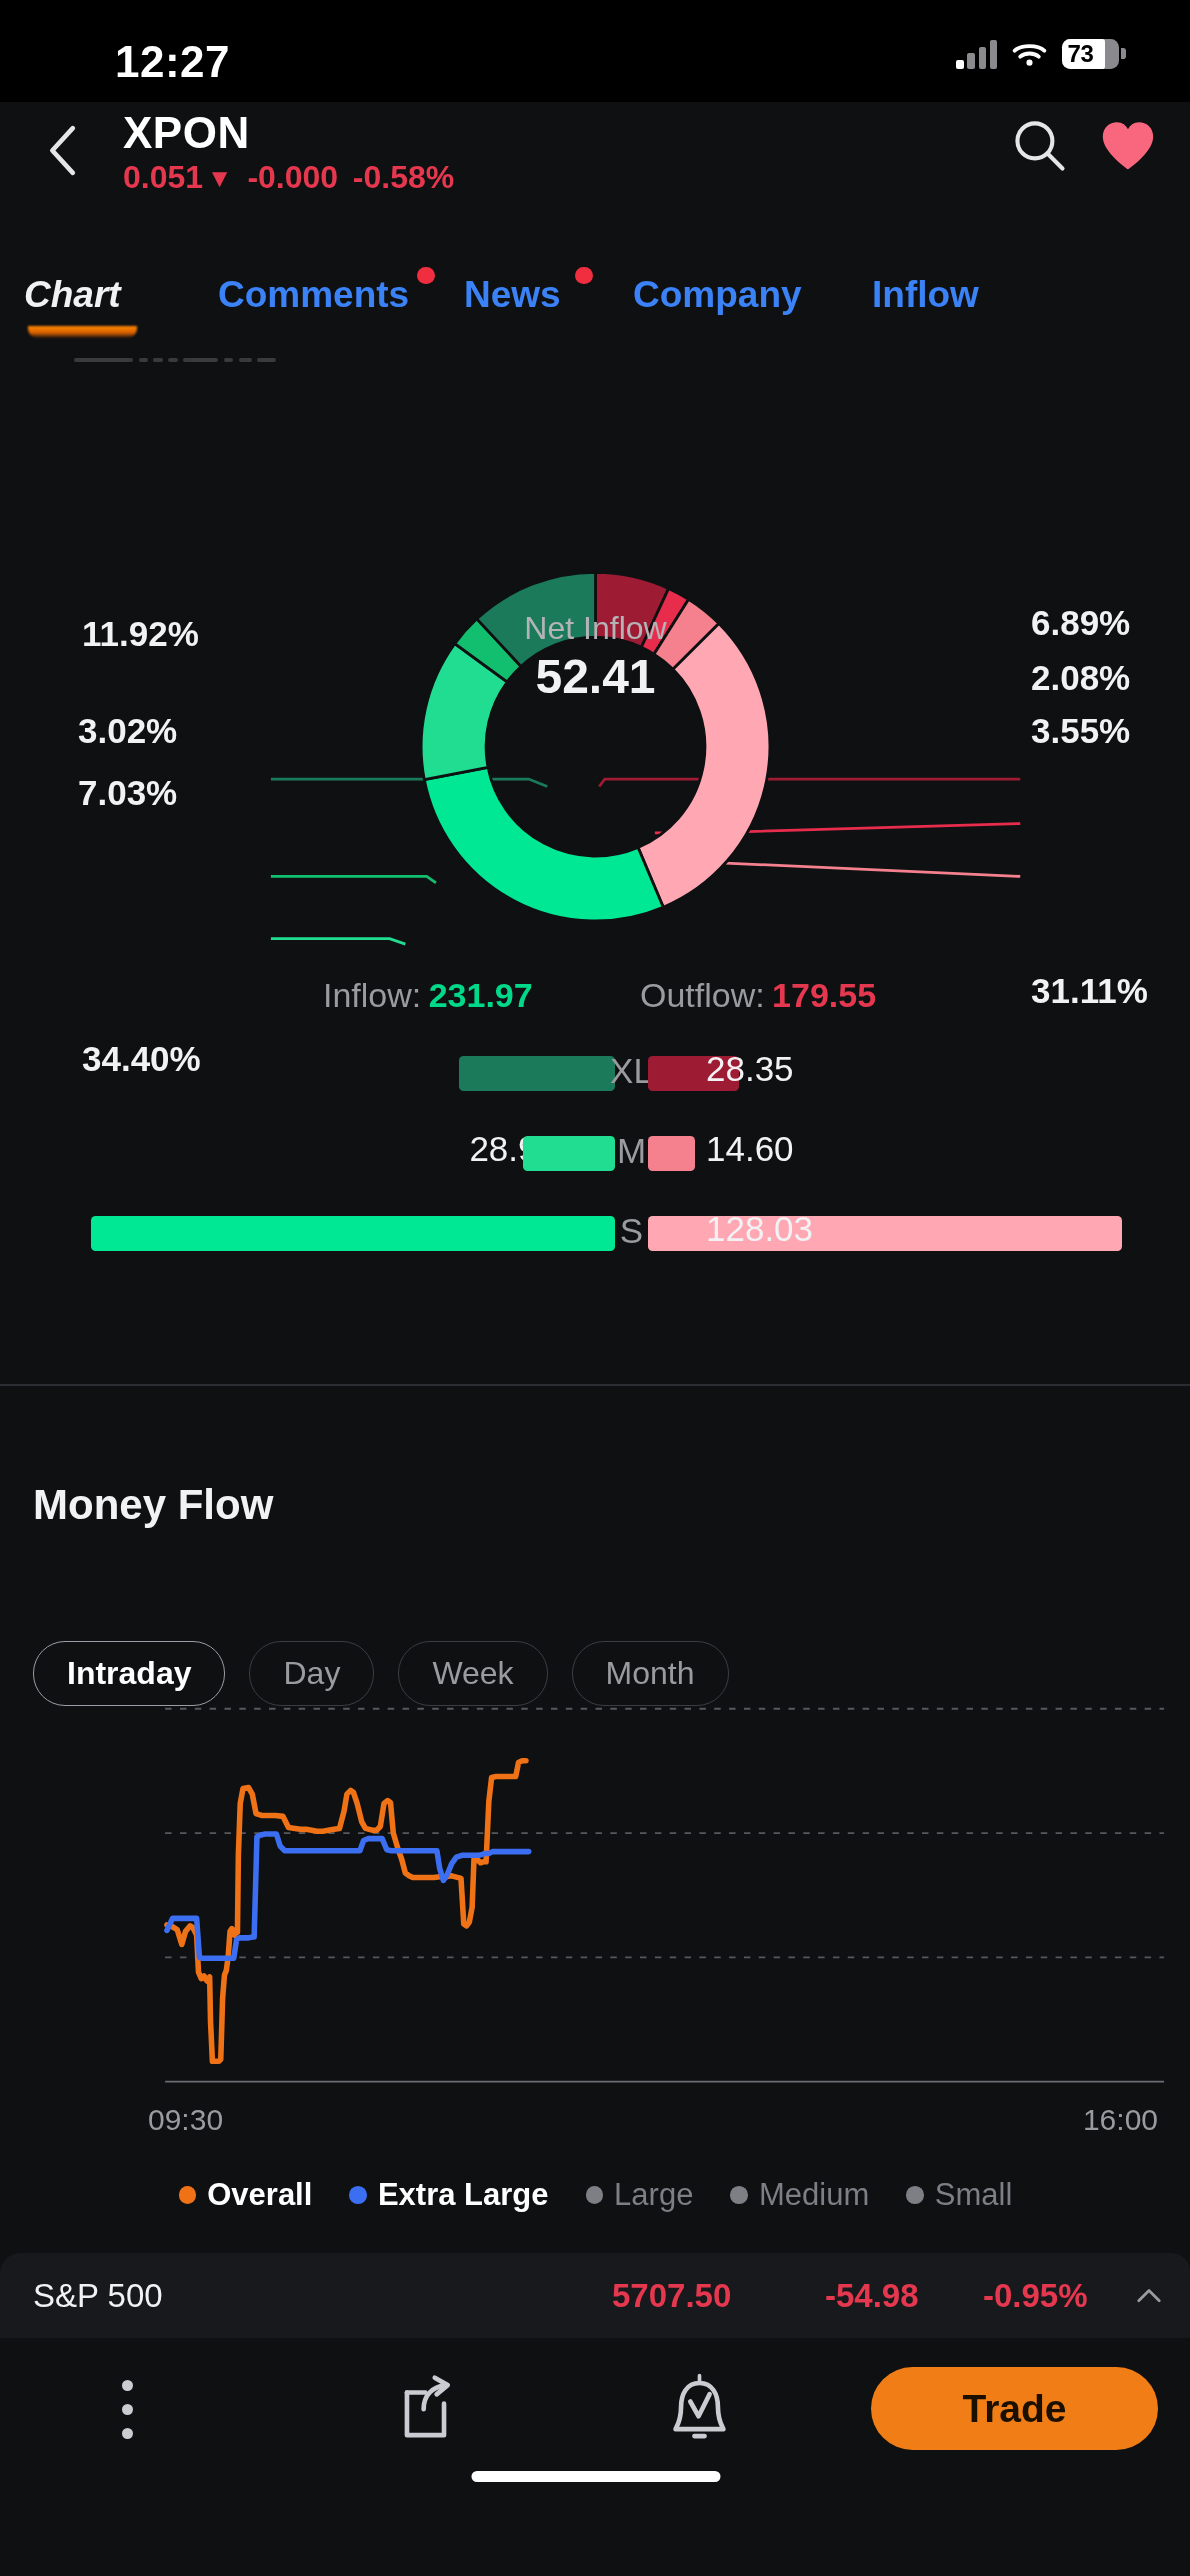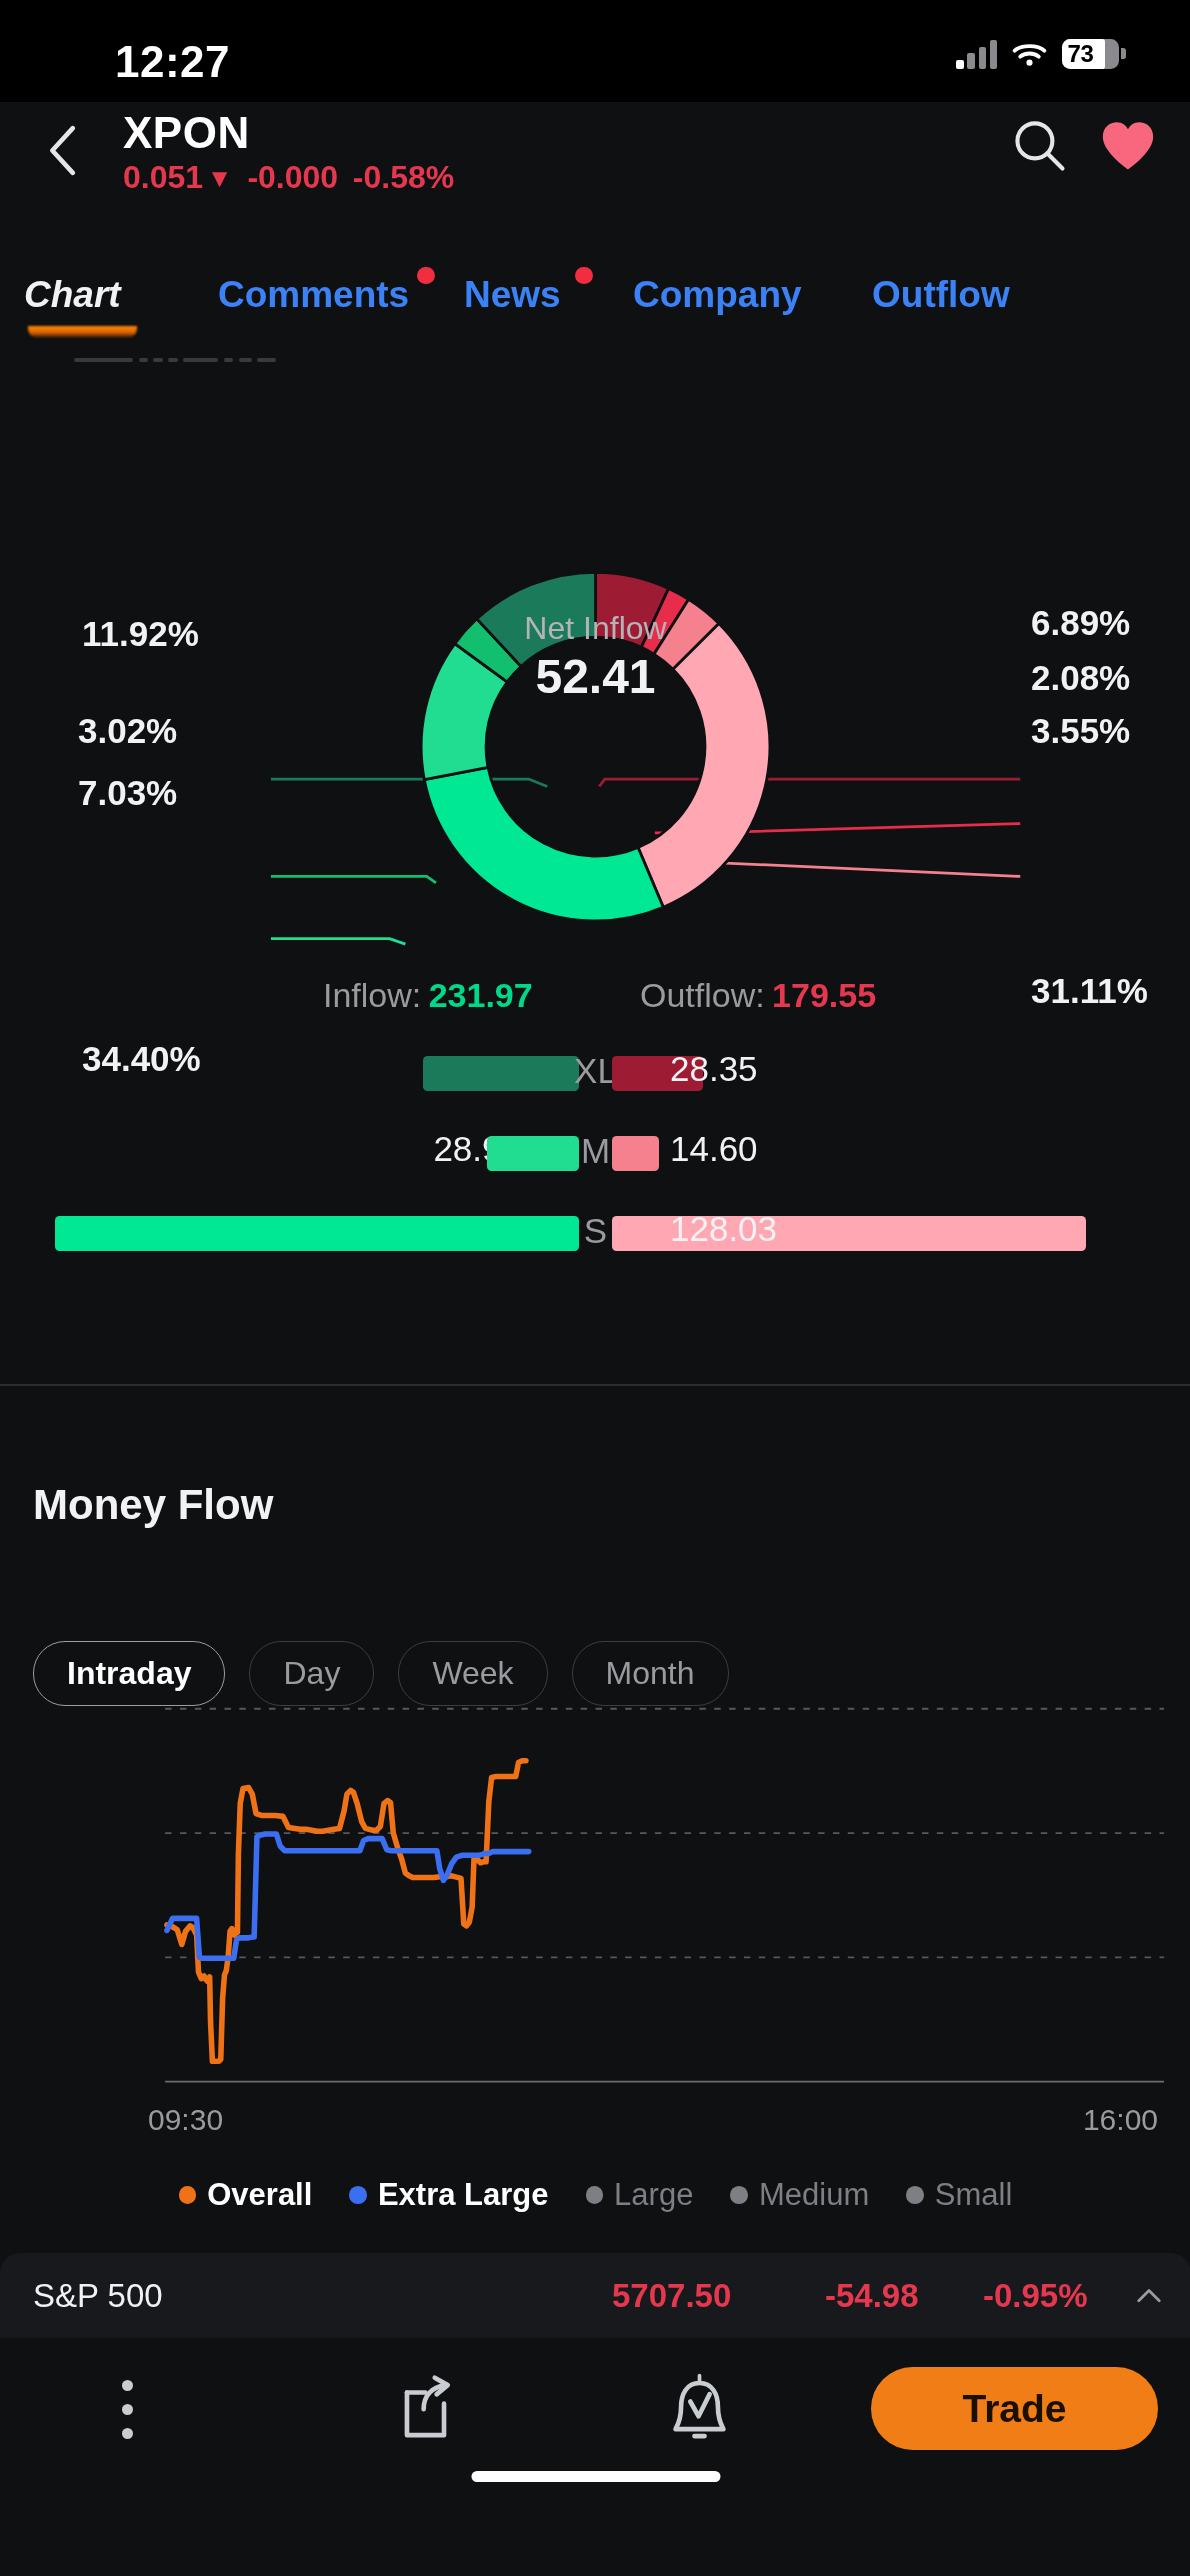--- a/index.html
+++ b/index.html
@@ -94,21 +94,21 @@
   }
 
   
   .flow-sum { position:absolute; top: 976px; left: 0; width: 1191px; height: 56px; }
   .flow-in  { position:absolute; left: 323px; top: 0; font-size: 34px; color: #9b9b9f; }
   .flow-out { position:absolute; left: 640px; top: 0; font-size: 34px; color: #9b9b9f; }
   .flow-in b  { color: #00d98a; font-weight: 700; margin-left: 7.4px; }
   .flow-out b { color: #e5384f; font-weight: 700; margin-left: 7.4px; }
 
   
-  .bars { position:absolute; top: 1034px; left: 0; width: 1191px; }
+  .bars { position:absolute; top: 1034px; left: 0; width: 1191px; padding-left: 36px; }
   .bar-row { position:relative; height: 80px; width: 1191px; }
   .bv-left {
     position:absolute; right: 670px; top: 15px; font-size: 35px; color: #f2f2f4;
     text-align: right; white-space: nowrap;
   }
   .bar-left { position:absolute; right: 612px; top: 22px; height: 35px; border-radius: 4.6px; }
   .bar-cat {
     position:absolute; left: 0; right: 0; top: 16.7px; text-align:center;
     font-size: 35px; color: #9b9b9f;
   }
@@ -226,21 +226,21 @@
     </div>
   </div>
 
   <div class="tabs">
     <div class="tab active" style="left:24px">Chart</div>
     <div class="tab" style="left:218px">Comments</div>
     <div class="tab-dot" style="left:417px; top:-7.4px"></div>
     <div class="tab" style="left:464px">News</div>
     <div class="tab-dot" style="left:575px; top:-7.4px"></div>
     <div class="tab" style="left:633px">Company</div>
-    <div class="tab" style="left:872px">Outflow</div>
+    <div class="tab" style="left:872px">Inflow</div>
     <div class="tab-underline"></div>
   </div>
 
   <div class="ghost-row">
     <span style="width:59px"></span><span style="width:9.3px"></span><span style="width:9.3px"></span><span style="width:9.3px"></span><span style="width:35px"></span><span style="width:9.3px"></span><span style="width:13px"></span><span style="width:18.5px"></span>
   </div>
 
   <div class="donut-wrap">
     <svg class="donut-svg" width="1191" height="575" viewBox="0 0 1284 620">
       <g>

